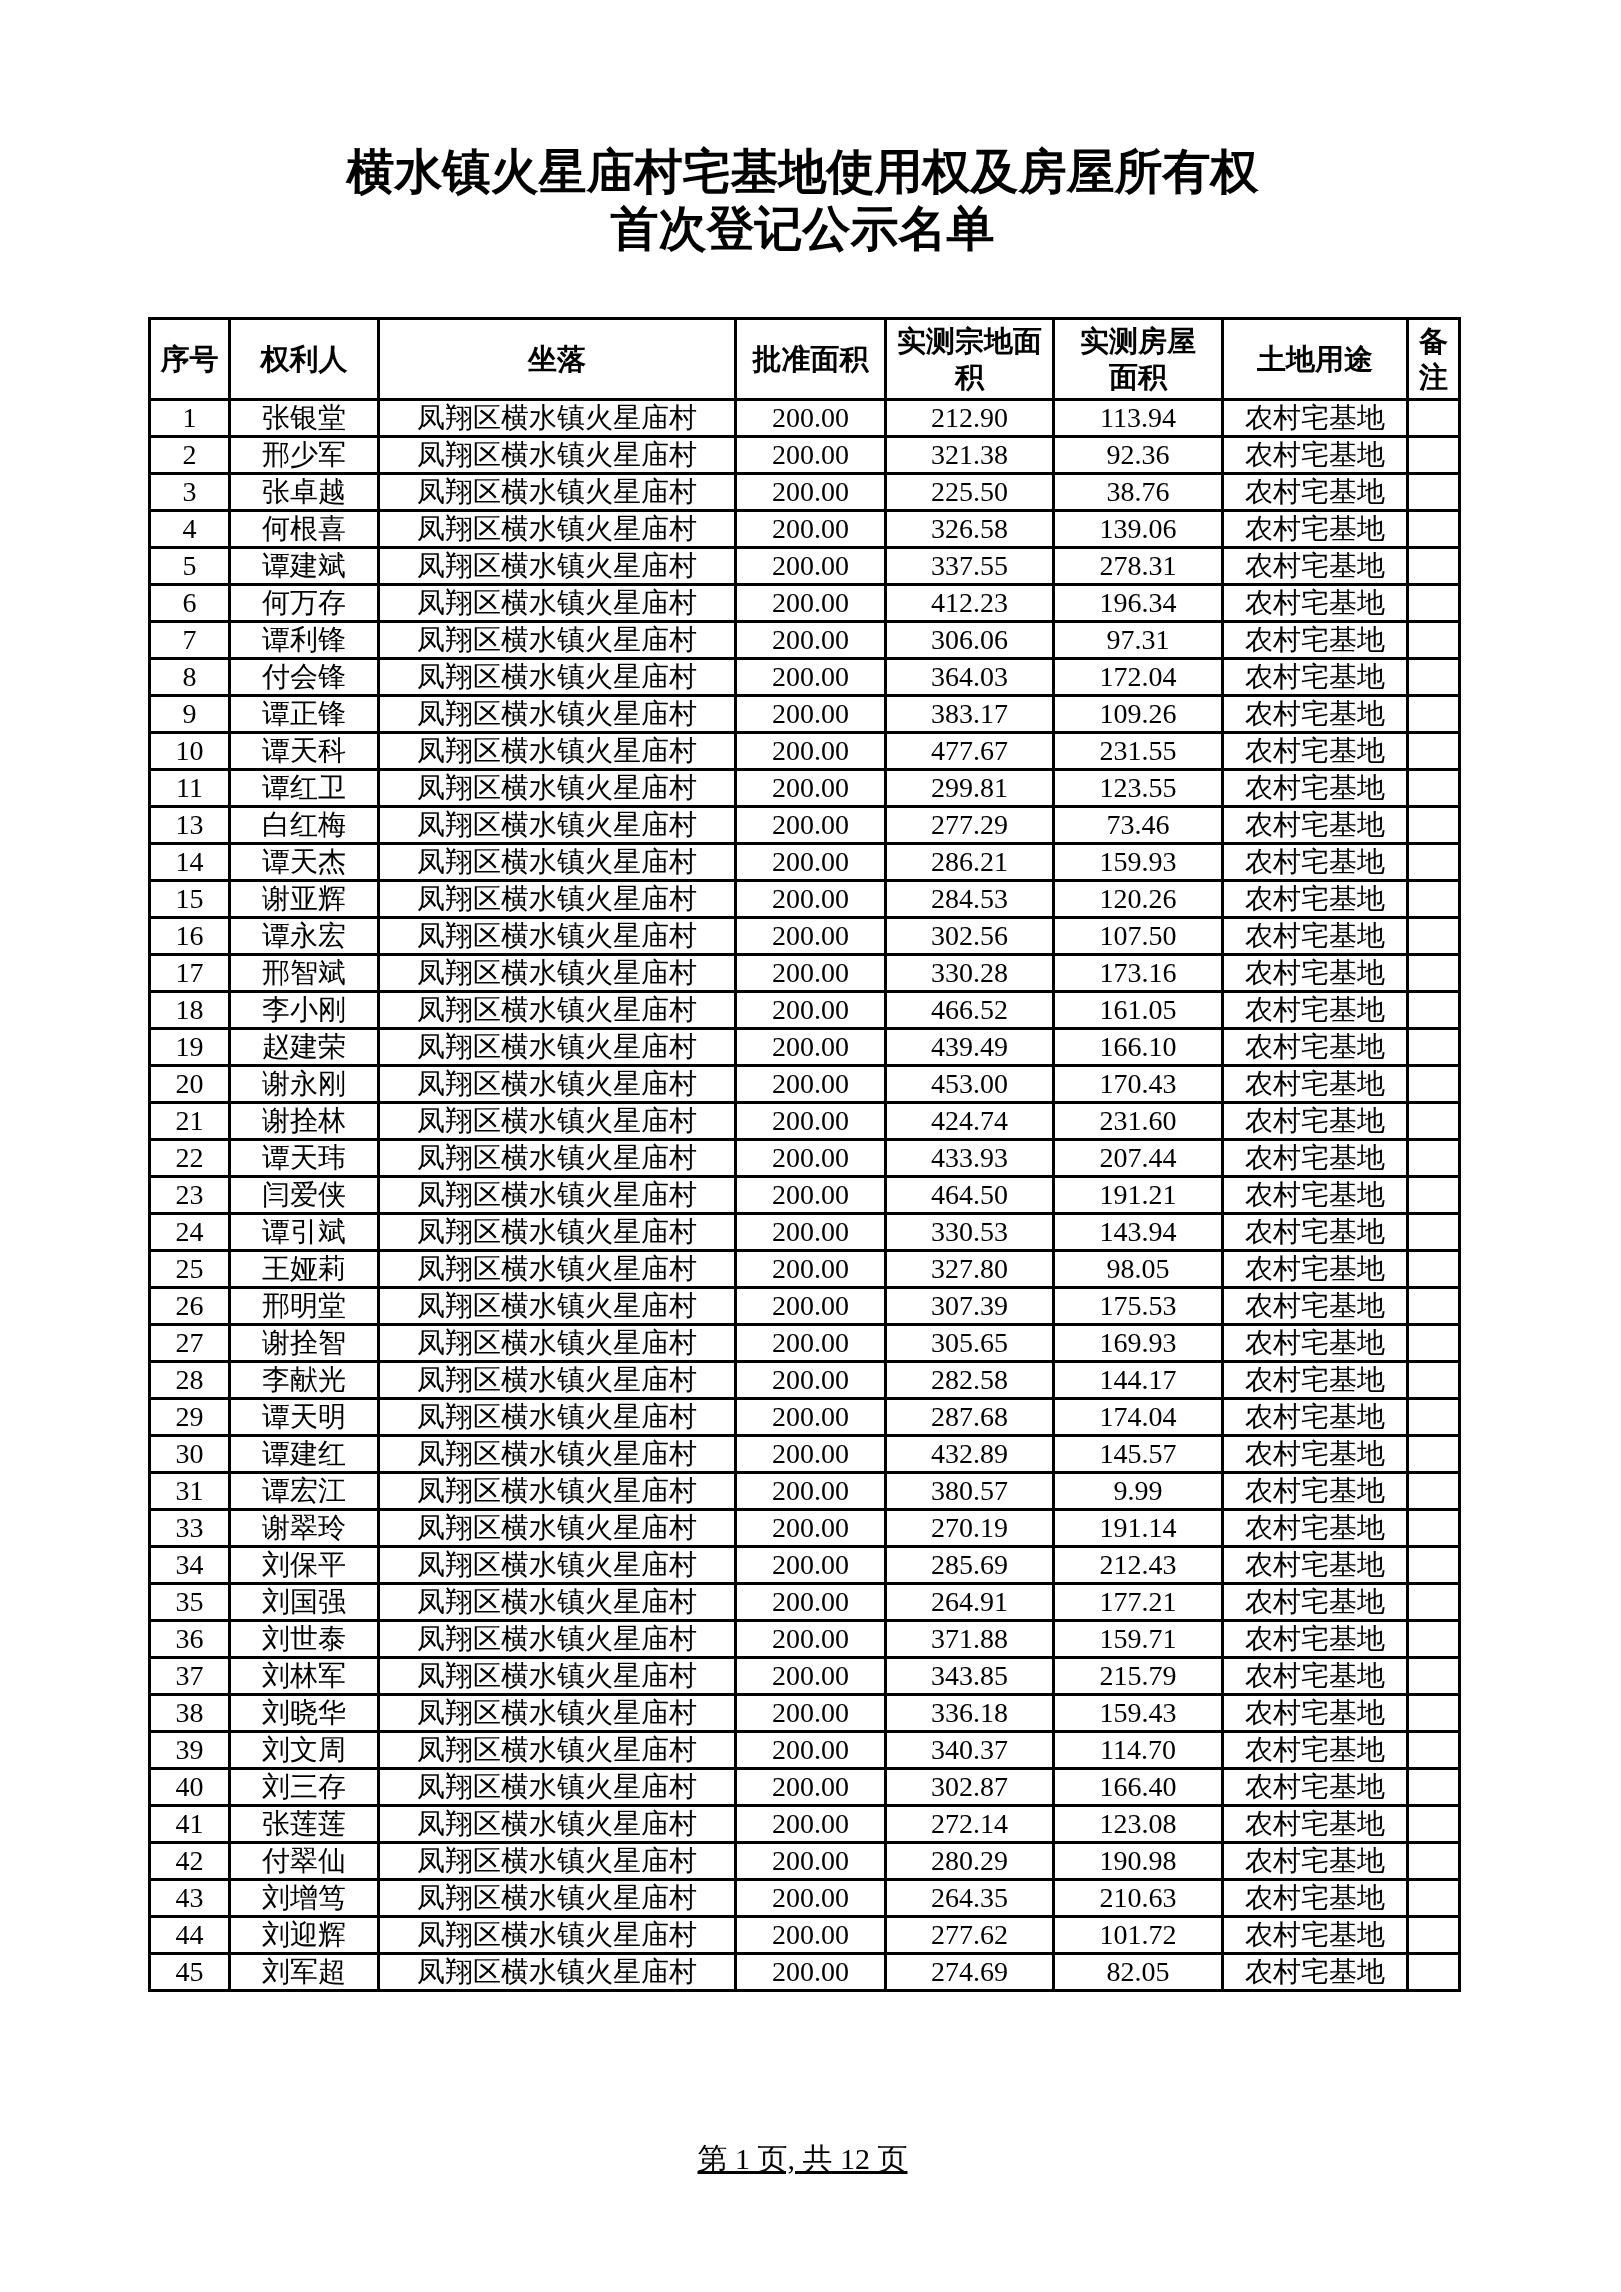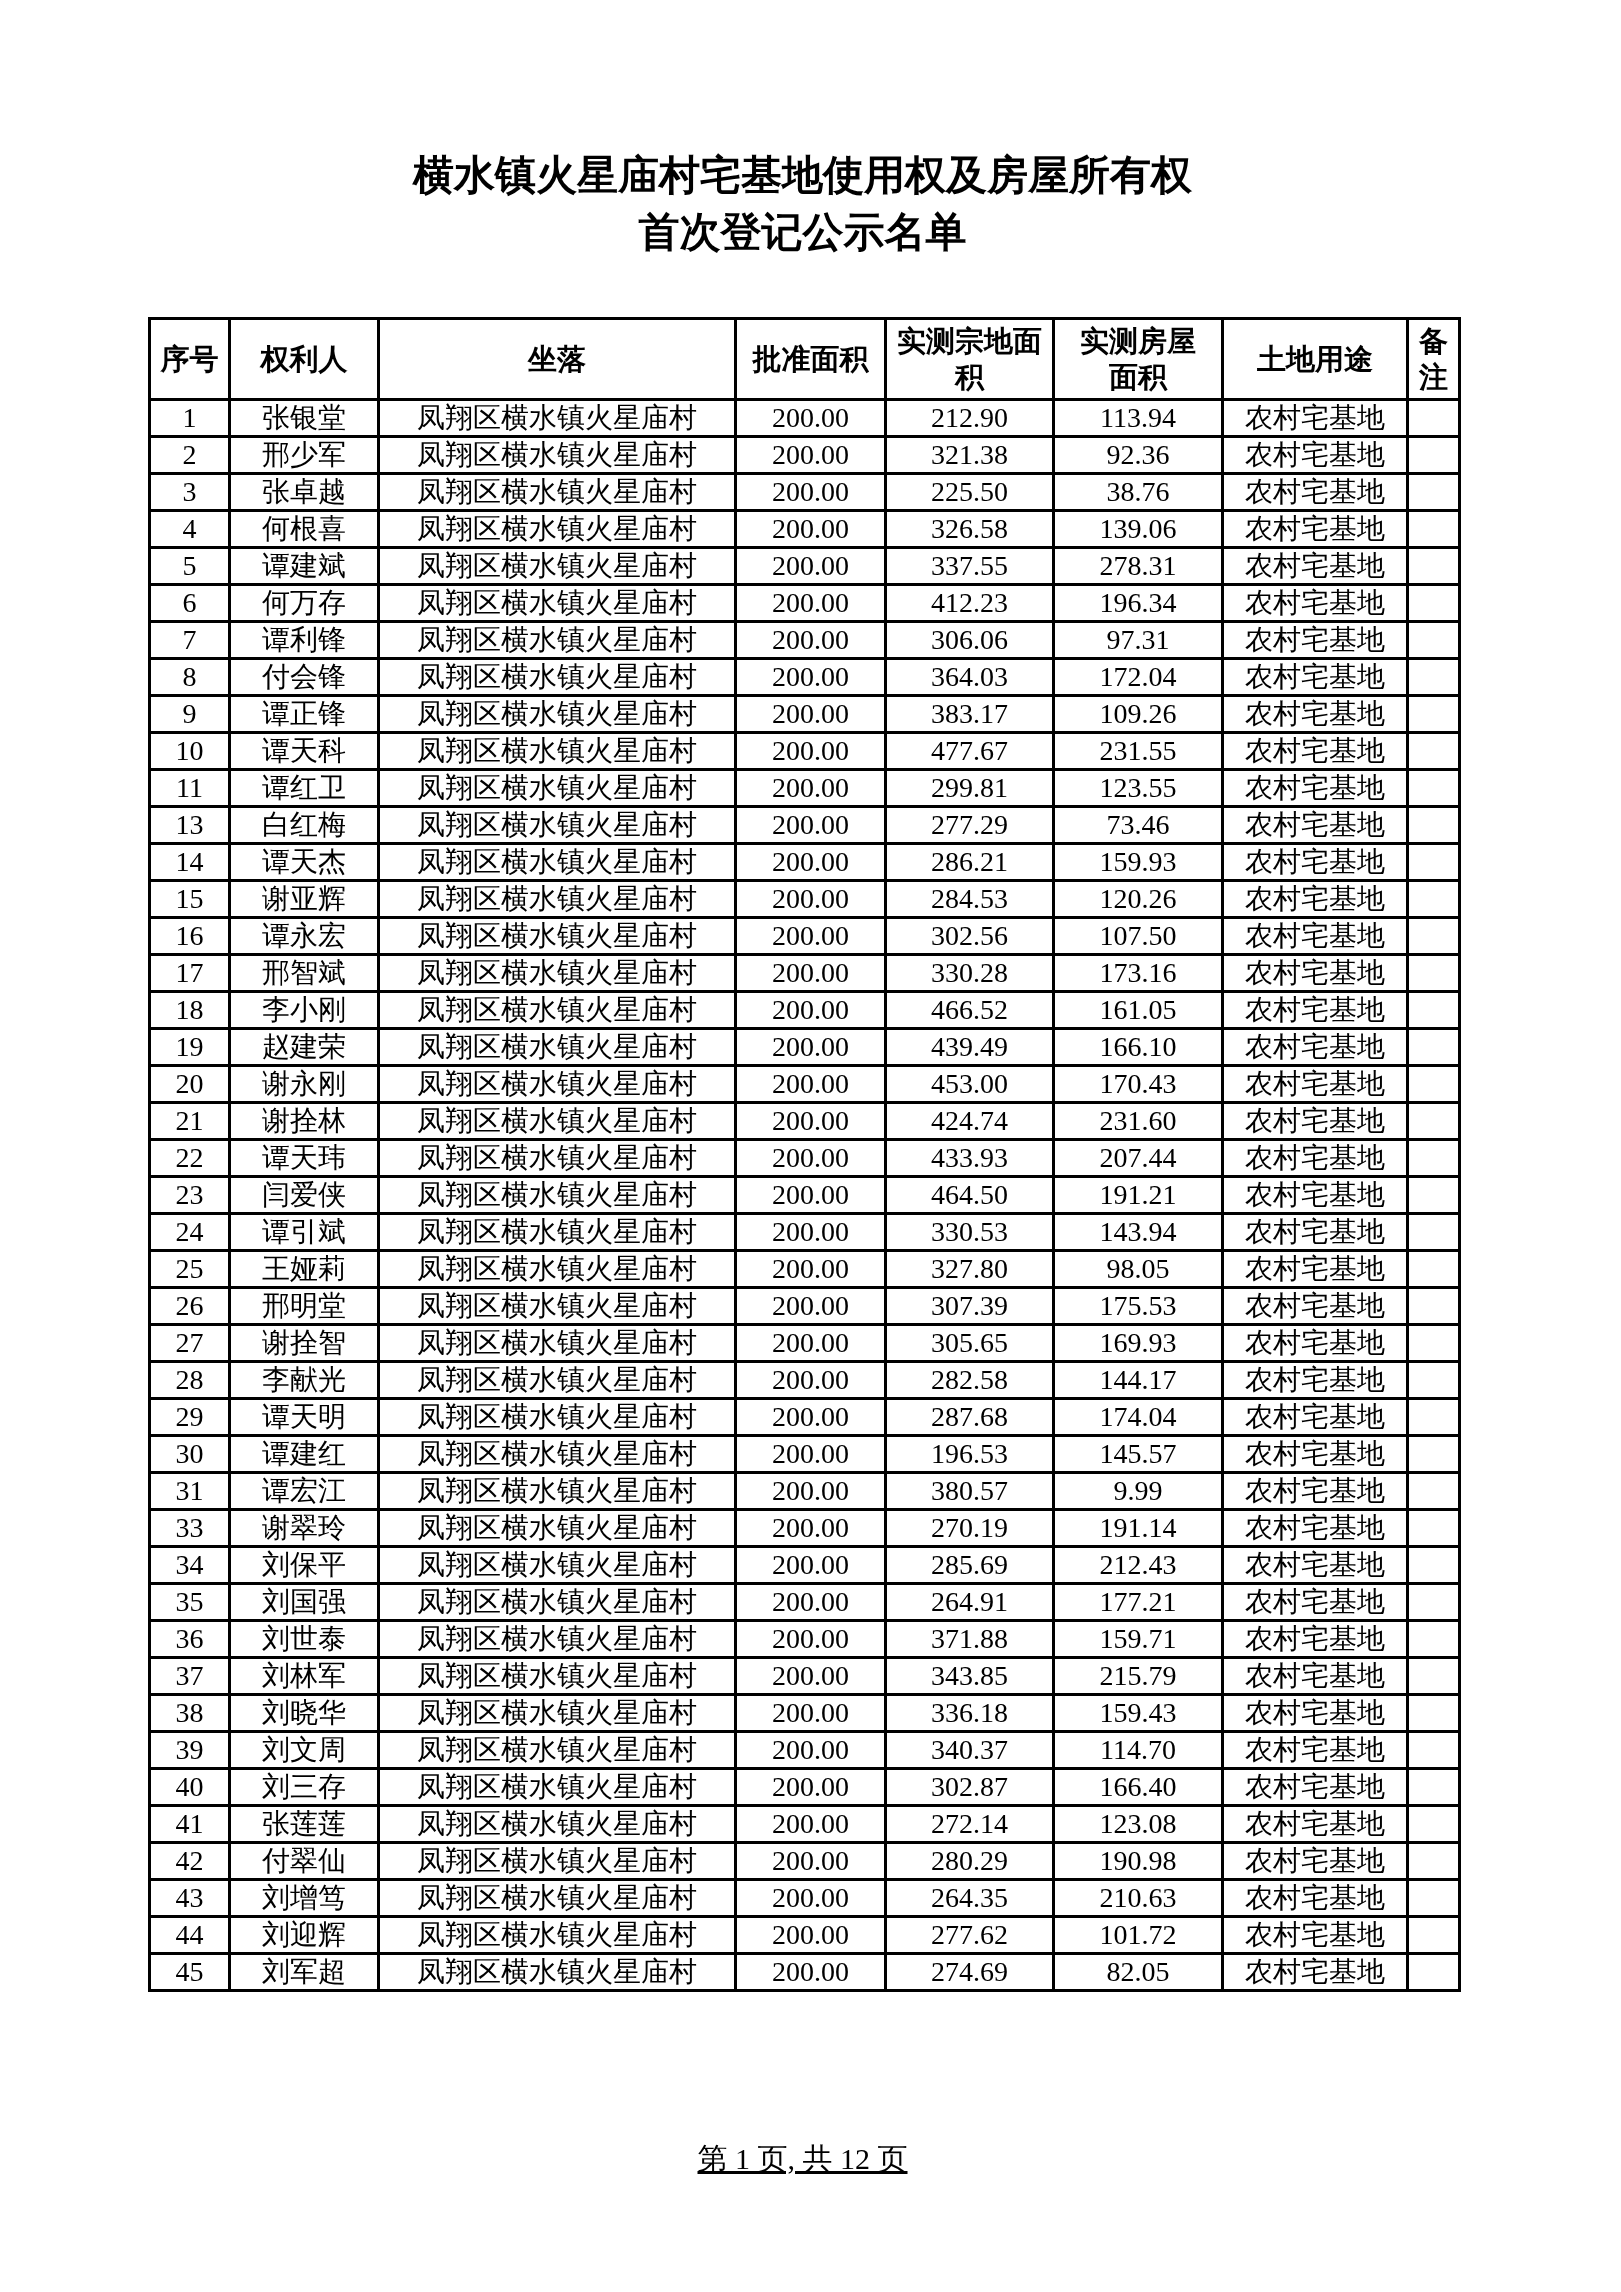--- a/index.html
+++ b/index.html
@@ -6,23 +6,23 @@
   body {
     width: 1621px; height: 2293px;
     background: #ffffff; color: #000000;
     position: relative;
     font-family: "Liberation Serif", serif;
   }
   .title-block {
     position: absolute;
     left: 148px; top: 147px; width: 1309px;
     text-align: center;
-    font-family: Liberation Serif, serif;
+    font-family: Liberation Mono, monospace;
     font-weight: bold;
-    font-size: 41px;
+    font-size: 48px;
     line-height: 57px;
   }
   table.reg-table {
     position: absolute;
     left: 148px; top: 317px;
     width: 1309px;
     border-collapse: collapse;
     table-layout: fixed;
   }
   .reg-table th, .reg-table td {
@@ -394,21 +394,21 @@
     <td>174.04</td>
     <td>农村宅基地</td>
     <td></td>
   </tr>
 
   <tr>
     <td>30</td>
     <td>谭建红</td>
     <td>凤翔区横水镇火星庙村</td>
     <td>200.00</td>
-    <td>196.53</td>
+    <td>432.89</td>
     <td>145.57</td>
     <td>农村宅基地</td>
     <td></td>
   </tr>
 
   <tr>
     <td>31</td>
     <td>谭宏江</td>
     <td>凤翔区横水镇火星庙村</td>
     <td>200.00</td>

